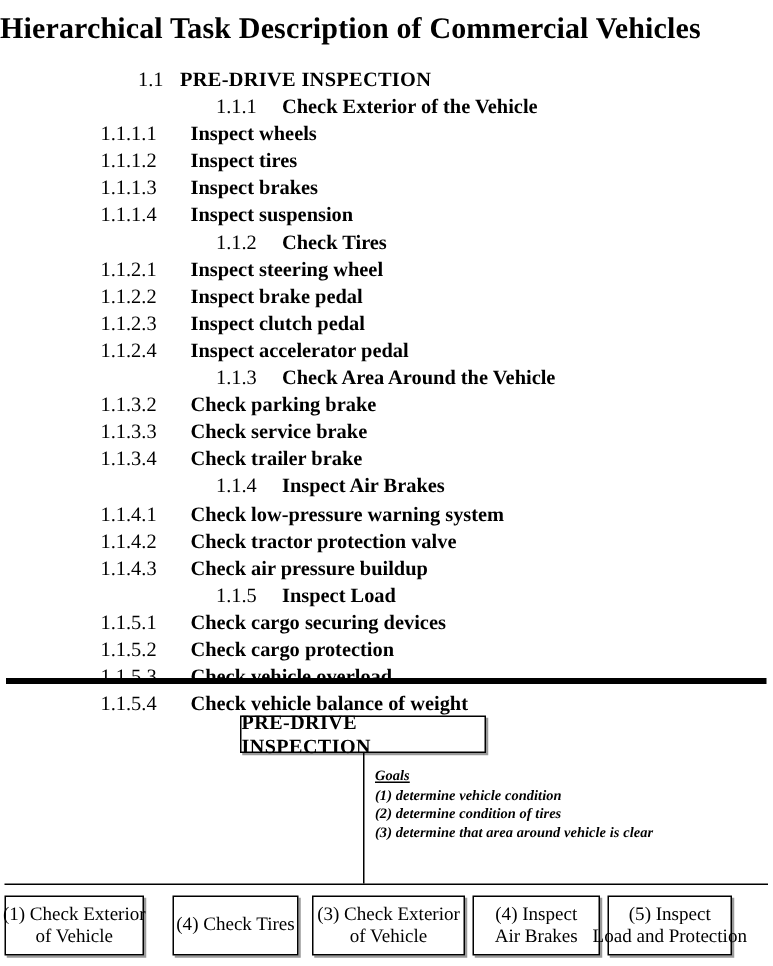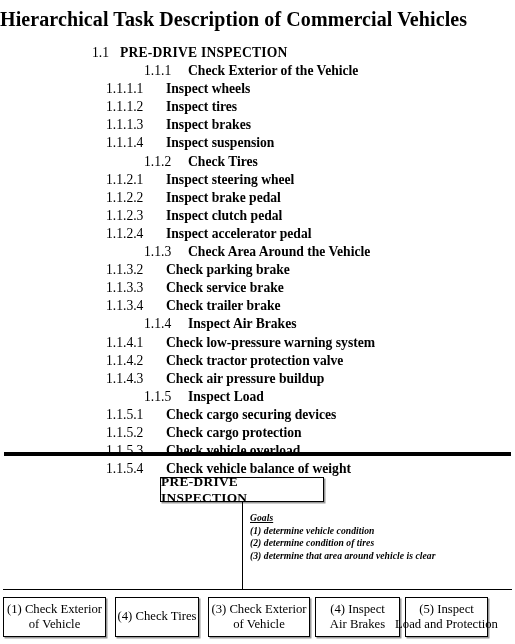--- a/index.html
+++ b/index.html
@@ -54,21 +54,21 @@
   
   .lvl1 { padding-left: 92px; }
   .lvl1 .num { width: 28px; }
   .lvl1 .txt { font-weight: bold; letter-spacing: 0.2px; }
 
   
   .lvl2 { padding-left: 144px; }
   .lvl2 .num { width: 44px; }
 
   
-  .lvl3 { padding-left: 106px; }
+  .lvl3 { padding-left: 67px; }
   .lvl3 .num { width: 60px; }
 
   
   #thick-rule {
     position: absolute;
     left: 4px;
     top: 452px;
     width: 507px;
     height: 4px;
     background: #000000;
@@ -147,21 +147,21 @@
     display: flex;
     flex-direction: column;
     align-items: center;
     justify-content: center;
     text-align: center;
     font-size: 12.7px;
     line-height: 15.5px;
   }
   .leaf-box .line { display: block; white-space: nowrap; }
 
-  #leaf-0 { left: 3px;   width: 103px; }
+  #leaf-0 { left: 3px;   width: 93px; }
   #leaf-1 { left: 115px; width: 84px;  }
   #leaf-2 { left: 208px; width: 102px; }
   #leaf-3 { left: 315px; width: 85px;  }
   #leaf-4 { left: 405px; width: 83px; }
 </style>
 </head>
 <body>
 
 <div id="page-title">Hierarchical Task Description of Commercial Vehicles</div>
 

